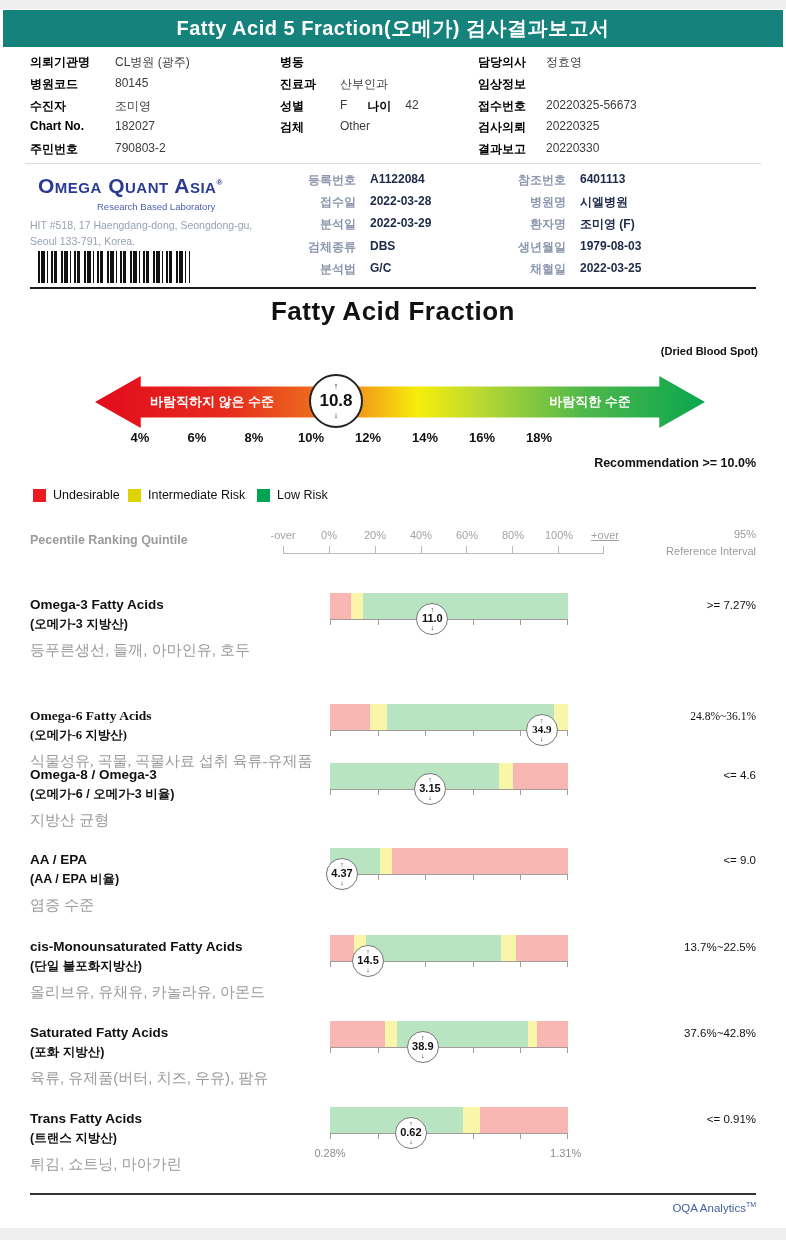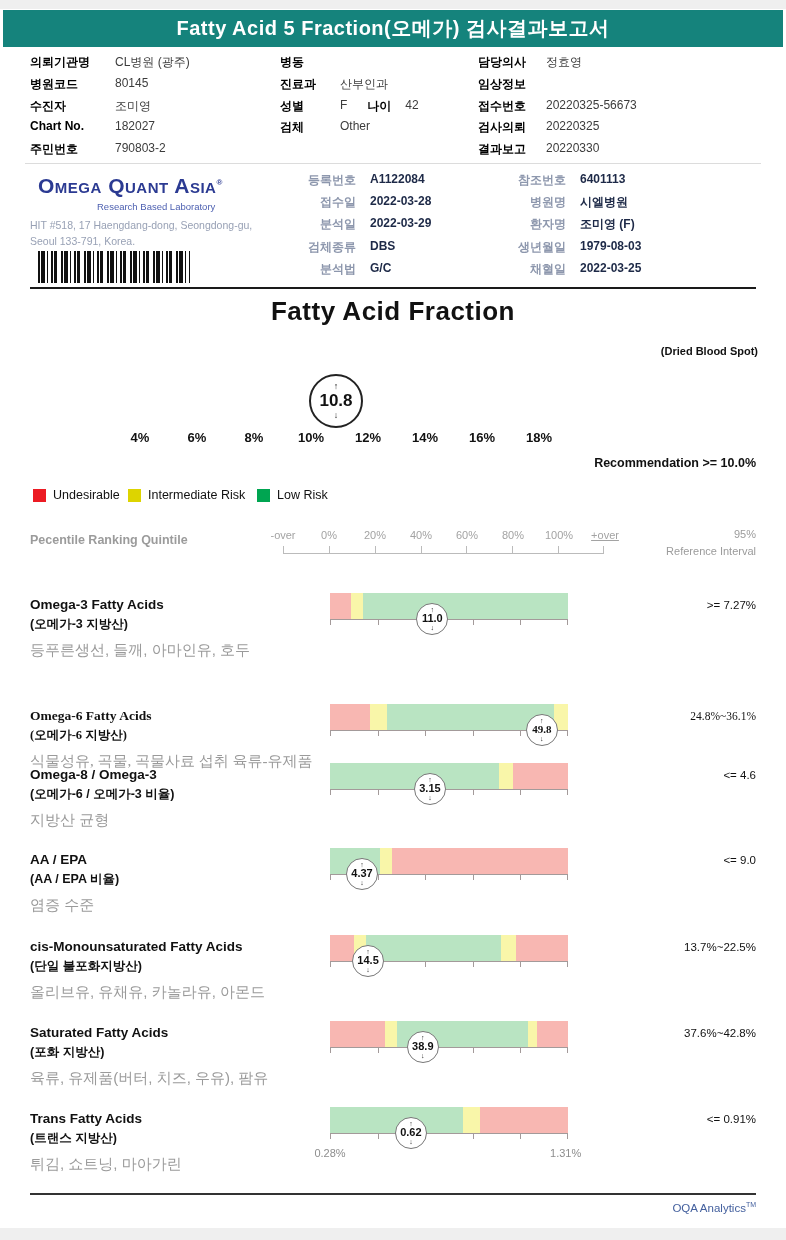--- a/index.html
+++ b/index.html
@@ -210,20 +210,24 @@
           <span class="lab-value">2022-03-25</span>
         </div>
       </div>
     </div>
 
   <div id="black-rule"></div>
 
   <div id="section-title">Fatty Acid Fraction</div>
   <div id="dbs-note">(Dried Blood Spot)</div>
 
+  <div id="gauge-arrow">
+    <span class="arrow-label" style="left:117px">바람직하지 않은 수준</span>
+    <span class="arrow-label" style="left:495px">바람직한 수준</span>
+  </div>
   <div id="gauge-circle">
     <span class="g-arr">↑</span>
     <span id="gauge-value">10.8</span>
     <span class="g-arr">↓</span>
   </div>
   <div id="gauge-ticks">
       <span class="gauge-tick" style="left: 140px;">4%</span>
       <span class="gauge-tick" style="left: 197px;">6%</span>
       <span class="gauge-tick" style="left: 254px;">8%</span>
       <span class="gauge-tick" style="left: 311px;">10%</span>
@@ -314,21 +318,21 @@
         <div class="bar-axis">
           <span class="tick" style="left: 0px;"></span>
           <span class="tick" style="left: 47.6px;"></span>
           <span class="tick" style="left: 95.2px;"></span>
           <span class="tick" style="left: 142.8px;"></span>
           <span class="tick" style="left: 190.4px;"></span>
           <span class="tick" style="left: 237px;"></span>
         </div>
         <div class="marker" style="left: 495.82px;">
           <span class="m-arr">↑</span>
-          <span class="m-val">49.8</span>
+          <span class="m-val">34.9</span>
           <span class="m-arr">↓</span>
         </div>
         <div class="row-ref">24.8%~36.1%</div>
       </div>
       <div class="row" style="top: 763px;">
         <div class="row-name">Omega-8 / Omega-3</div>
         <div class="row-korean">(오메가-6 / 오메가-3 비율)</div>
         <div class="row-desc">지방산 균형</div>
         <div class="bar">
           <div class="seg" style="width: 71%; background: rgb(185, 228, 194);"></div>
@@ -360,21 +364,21 @@
           <div class="seg" style="width: 74%; background: rgb(248, 183, 178);"></div>
         </div>
         <div class="bar-axis">
           <span class="tick" style="left: 0px;"></span>
           <span class="tick" style="left: 47.6px;"></span>
           <span class="tick" style="left: 95.2px;"></span>
           <span class="tick" style="left: 142.8px;"></span>
           <span class="tick" style="left: 190.4px;"></span>
           <span class="tick" style="left: 237px;"></span>
         </div>
-        <div class="marker" style="left: 316px;">
+        <div class="marker" style="left: 296px;">
           <span class="m-arr">↑</span>
           <span class="m-val">4.37</span>
           <span class="m-arr">↓</span>
         </div>
         <div class="row-ref">&lt;= 9.0</div>
       </div>
       <div class="row" style="top: 935px;">
         <div class="row-name">cis-Monounsaturated Fatty Acids</div>
         <div class="row-korean">(단일 불포화지방산)</div>
         <div class="row-desc">올리브유, 유채유, 카놀라유, 아몬드</div>

